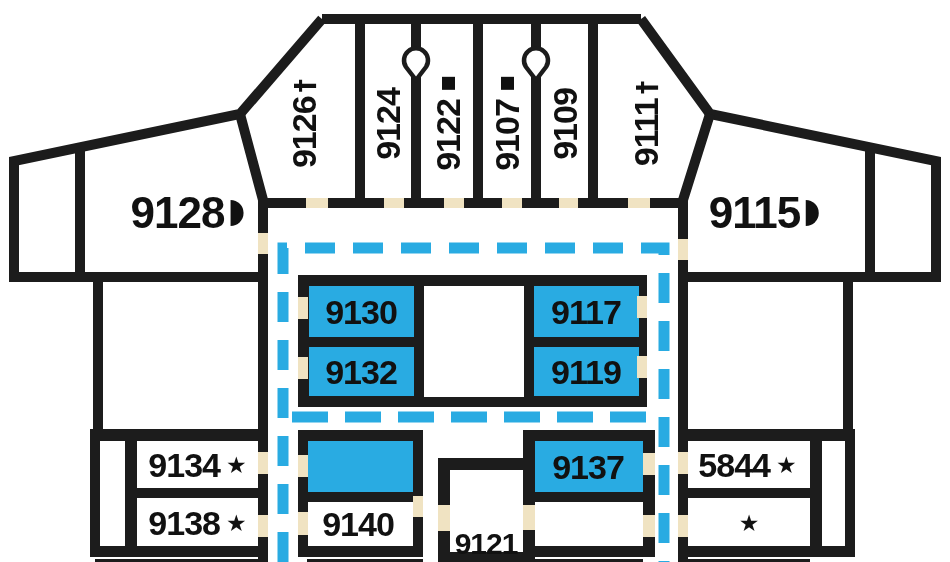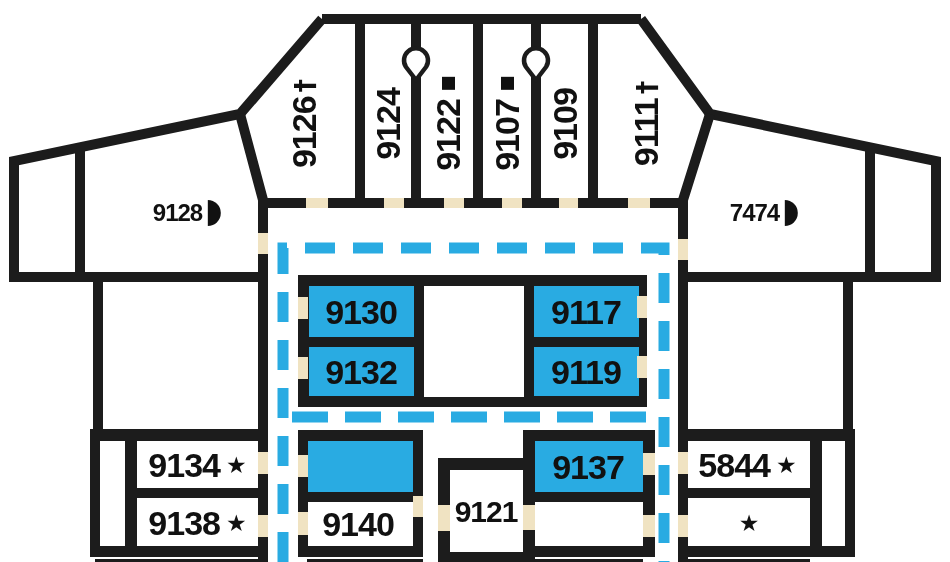--- a/index.html
+++ b/index.html
@@ -7,22 +7,22 @@
     position:relative;width:950px;height:562px;background:#fff;overflow:hidden;
     font-family:"Liberation Sans",sans-serif;
   }
   .plan svg{position:absolute;left:0;top:0;}
   .lbl{
     position:absolute;transform:translate(-50%,-50%);
     display:flex;align-items:center;gap:3px;white-space:nowrap;
     font-weight:bold;font-size:34px;color:#111;letter-spacing:-1px;line-height:1;
   }
   .lbl.rot{transform:translate(-50%,-50%) rotate(-90deg);}
-  .lbl.big{font-size:24px;}
-  .lbl.small{font-size:30px;}
+  .lbl.big{font-size:44px;}
+  .lbl.small{font-size:30px;margin-top:32px;}
   .sym-dagger{font-family:"DejaVu Sans",sans-serif;font-size:27px;font-weight:bold;margin-left:1px;}
   .sym-star{font-family:"DejaVu Sans",sans-serif;font-size:23px;margin-left:3px;}
   .sym-square{width:13px;height:13px;background:#111;display:inline-block;margin-left:6px;}
   .sym-halfmoon{width:13px;height:26px;background:#111;display:inline-block;border-radius:0 13px 13px 0;margin-left:3px;}
 </style>
 </head>
 <body>
 
 <div class="plan">
 
@@ -136,21 +136,21 @@
   <div class="lbl rot" style="left:646px;top:124px">
     <span class="num">9111</span>
     <span class="sym-dagger">†</span>
   </div>
 
   <div class="lbl big" style="left:187px;top:213px">
     <span class="num">9128</span>
     <span class="sym-halfmoon"></span>
   </div>
   <div class="lbl big" style="left:764px;top:213px">
-    <span class="num">7474</span>
+    <span class="num">9115</span>
     <span class="sym-halfmoon"></span>
   </div>
 
   <div class="lbl" style="left:361px;top:312px">
     <span class="num">9130</span>
   </div>
   <div class="lbl" style="left:361px;top:372px">
     <span class="num">9132</span>
   </div>
   <div class="lbl" style="left:586px;top:312px">

